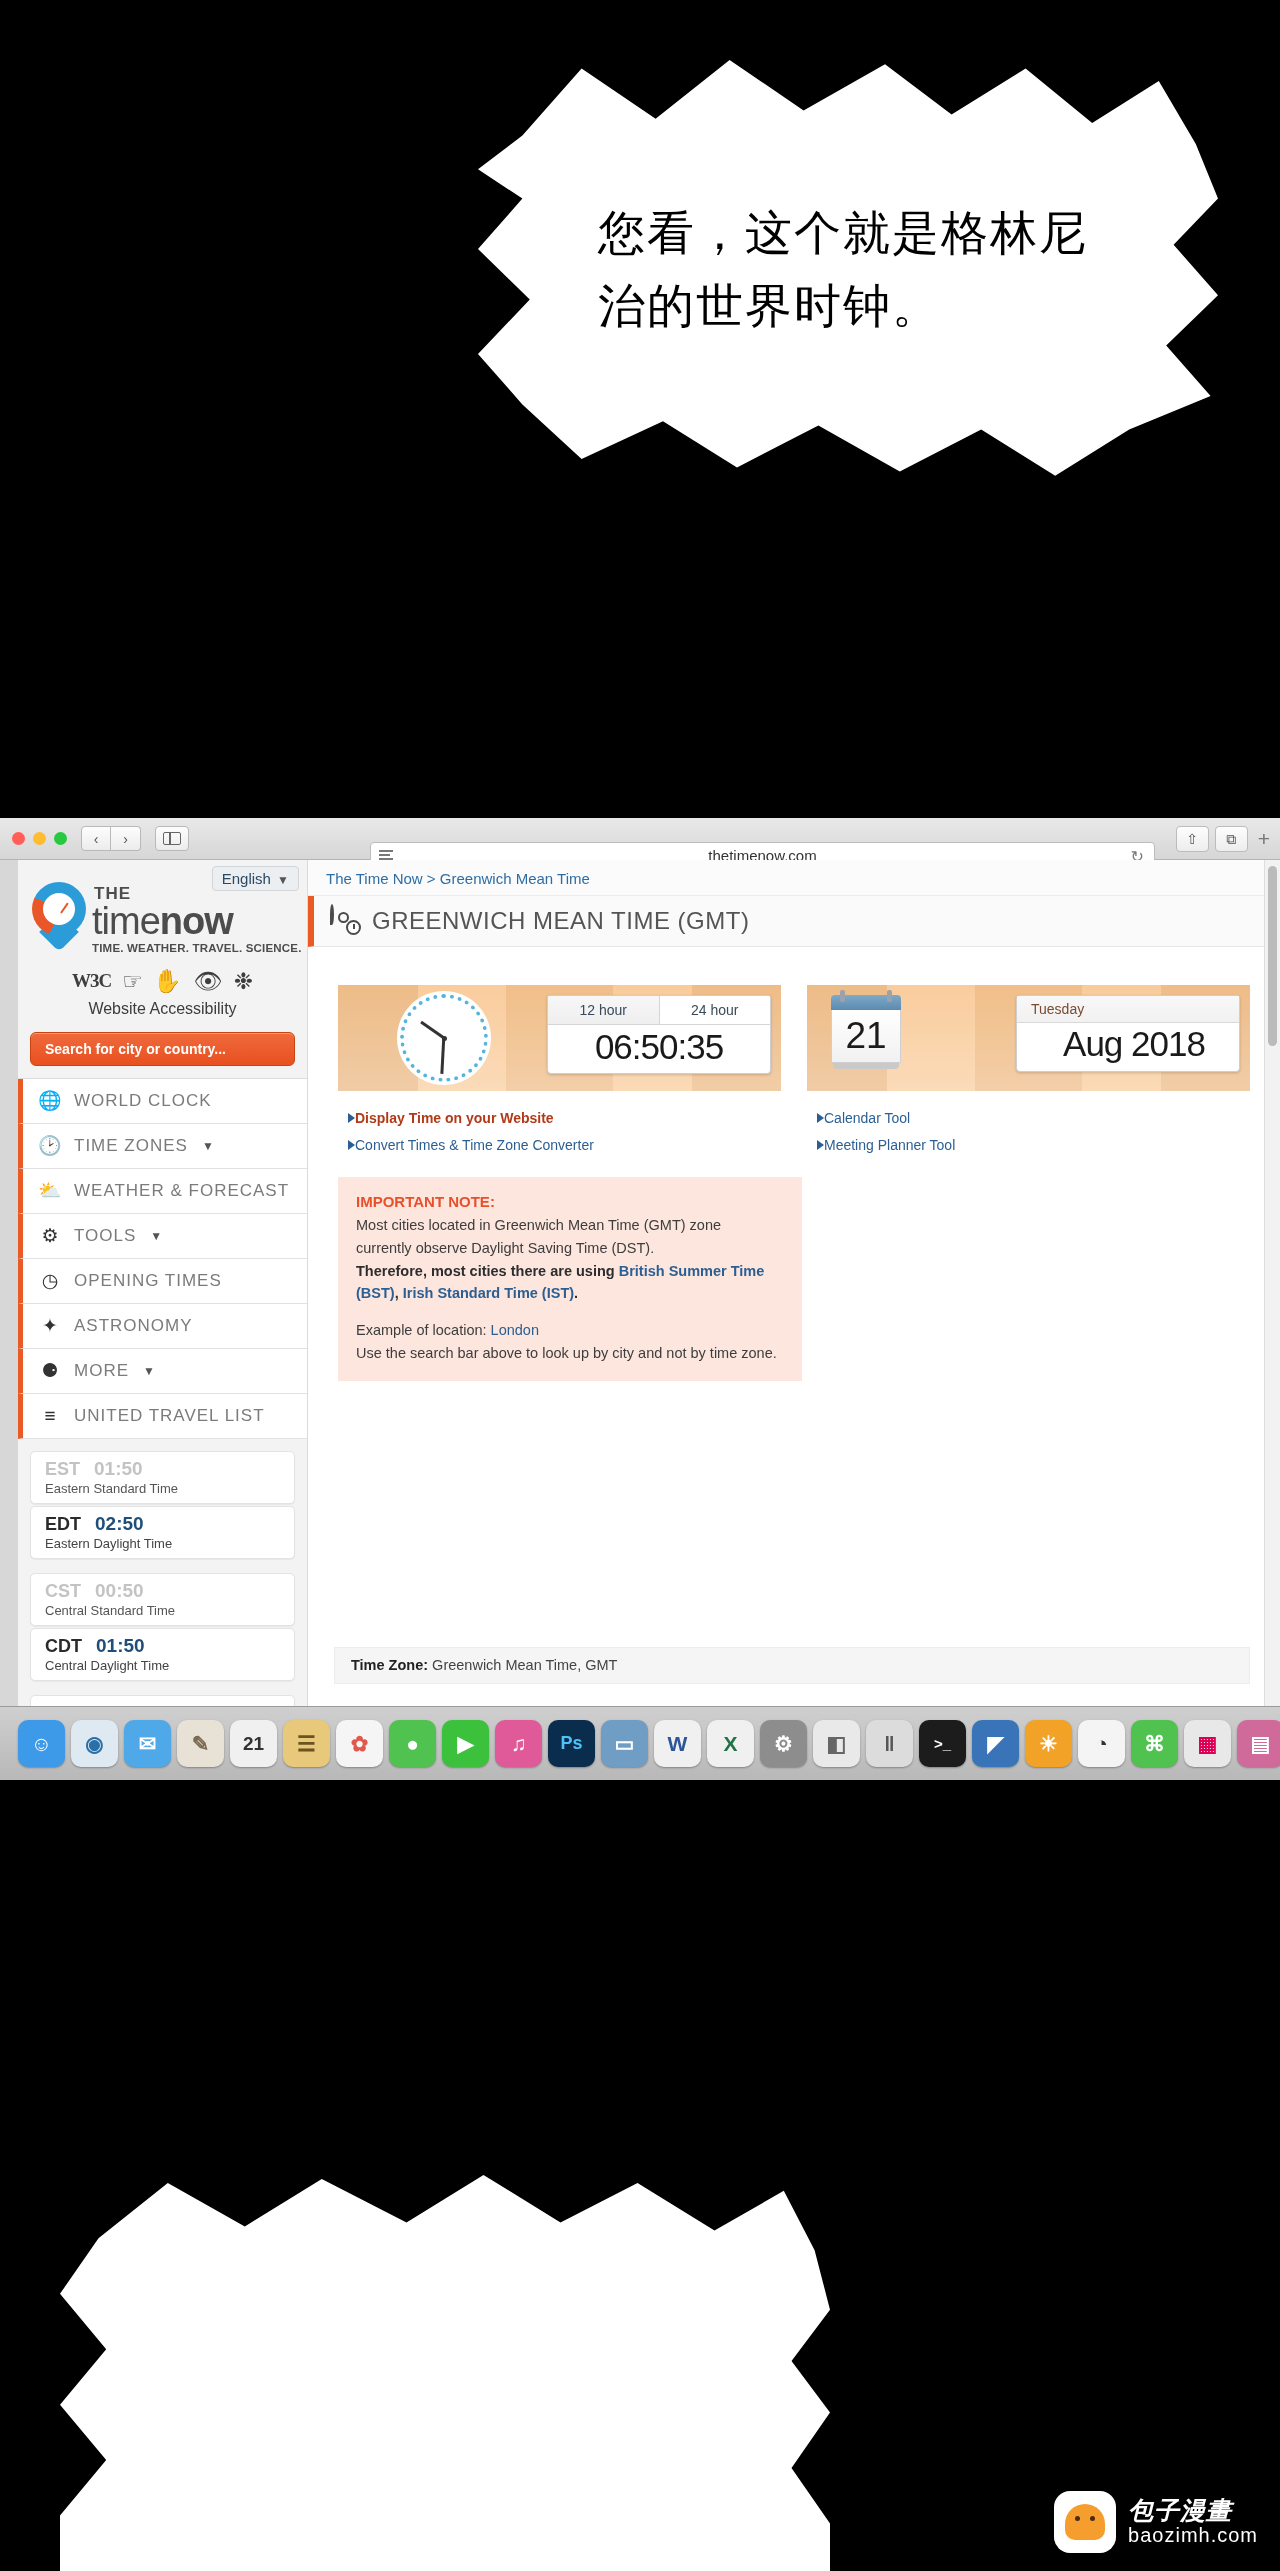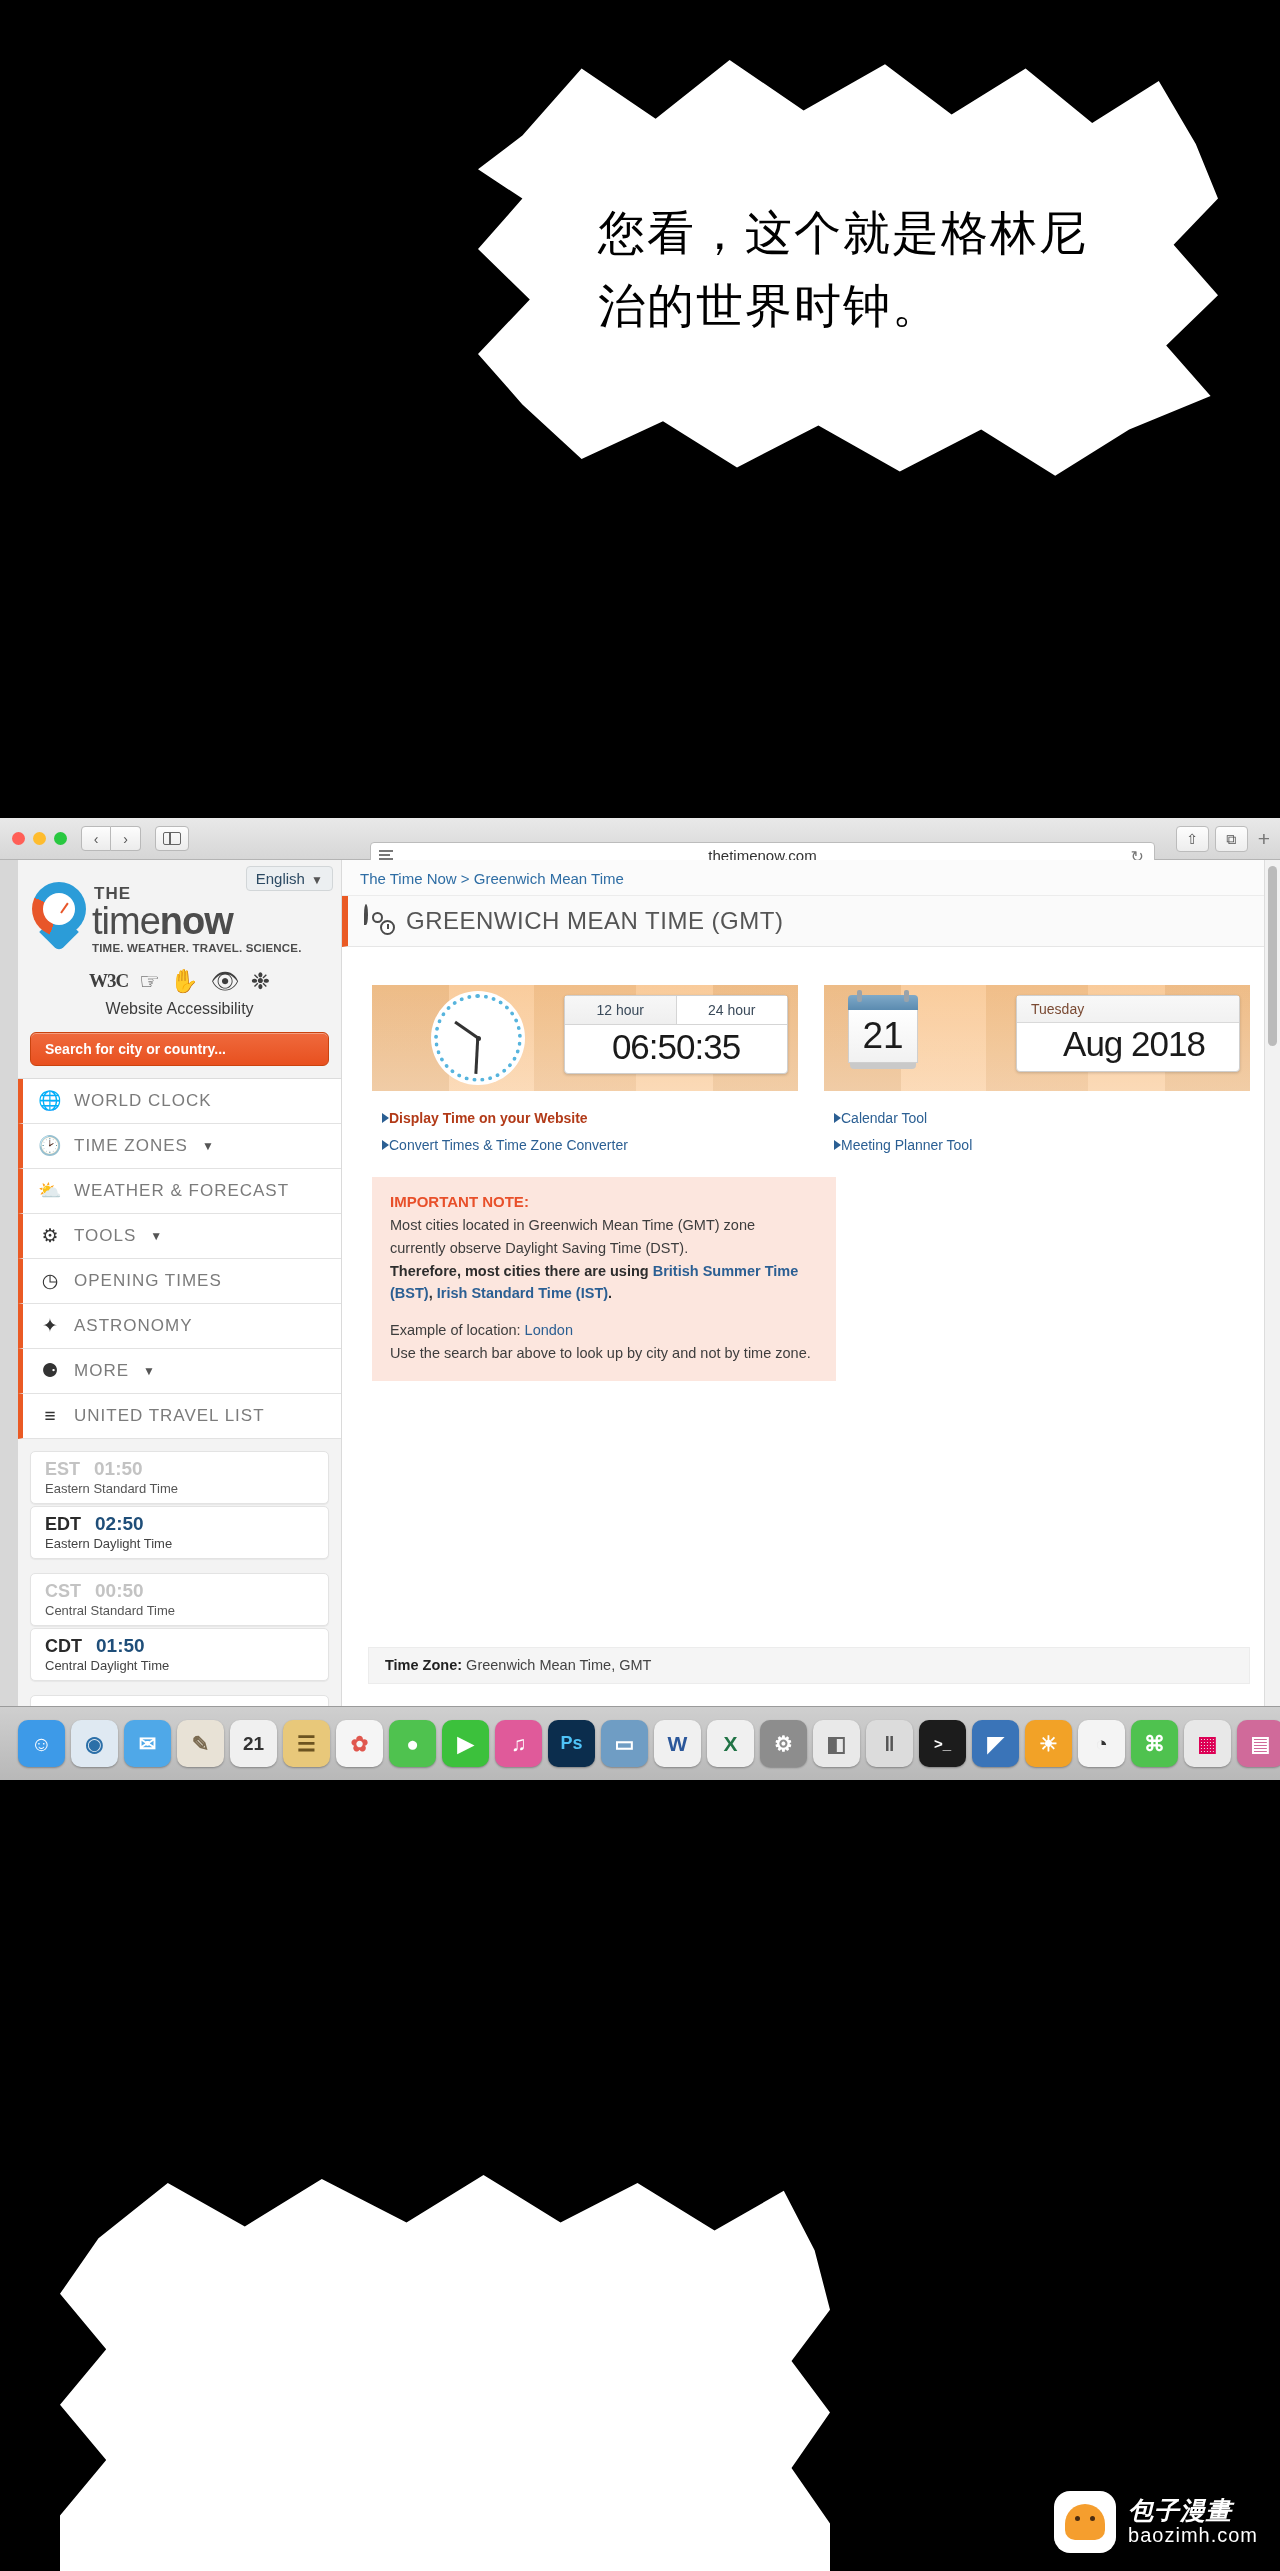--- a/index.html
+++ b/index.html
@@ -117,21 +117,21 @@
 
   .viewport { position: relative; height: 920px; background: #fff; overflow: hidden; display:flex; }
 
   
   .rail-left { width: 18px; background:#d7d7d7; }
   .rail-right { position:absolute; right:0; top:0; bottom:0; width: 16px; background:#f2f2f2; border-left:1px solid #ddd;}
   .rail-thumb { position:absolute; right:3px; top:6px; width:9px; height:180px; border-radius:5px; background:#bbb;}
 
   
   .site { display:flex; flex:1; }
-  .sidebar { width: 324px; background:#f3f3f3; border-right:1px solid #dadada; position: relative;}
+  .sidebar { width: 290px; background:#f3f3f3; border-right:1px solid #dadada; position: relative;}
   .lang-pill {
     position: absolute; right: 8px; top: 6px;
     background: #eceff1; border:1px solid #d2d6d8; border-radius: 4px;
     font-size: 15px; color:#2c4a63; padding: 3px 9px;
   }
   .logo-wrap { padding: 22px 0 6px 14px; display:flex; align-items:flex-start; gap:6px;}
   .pin { width: 54px; height: 66px; position: relative; flex: none; }
   .pin-body {
     position:absolute; left:0; top:0; width:54px; height:54px; border-radius:50%;
     background: conic-gradient(from 200deg, #e8562a 0 95deg, #2b9cd8 95deg 360deg);

